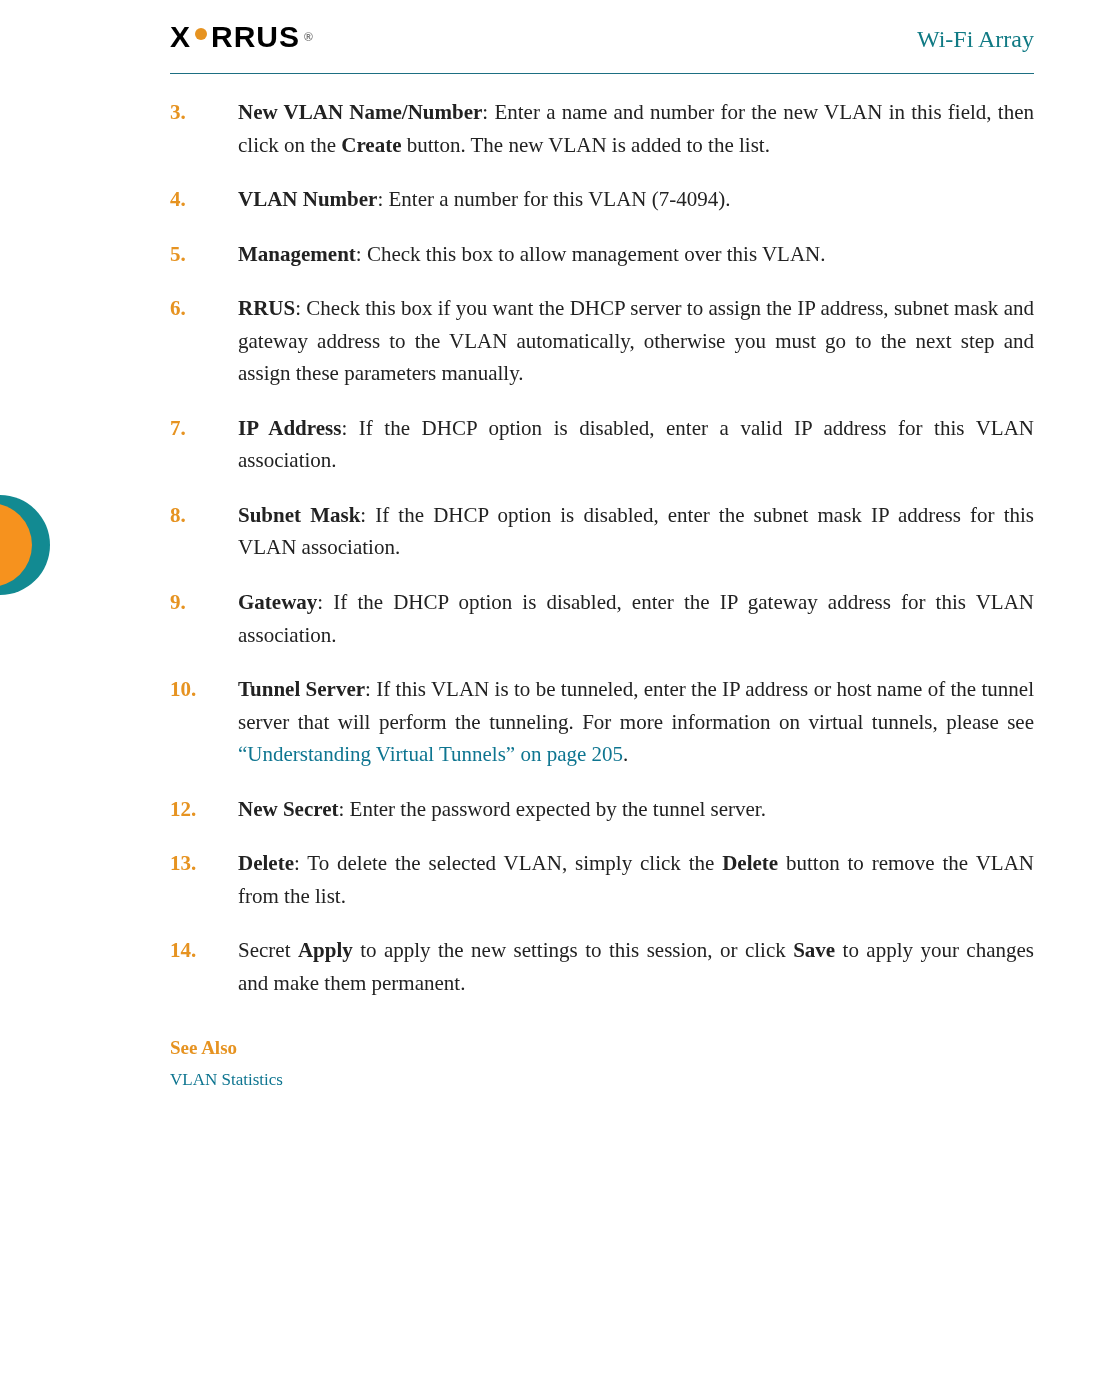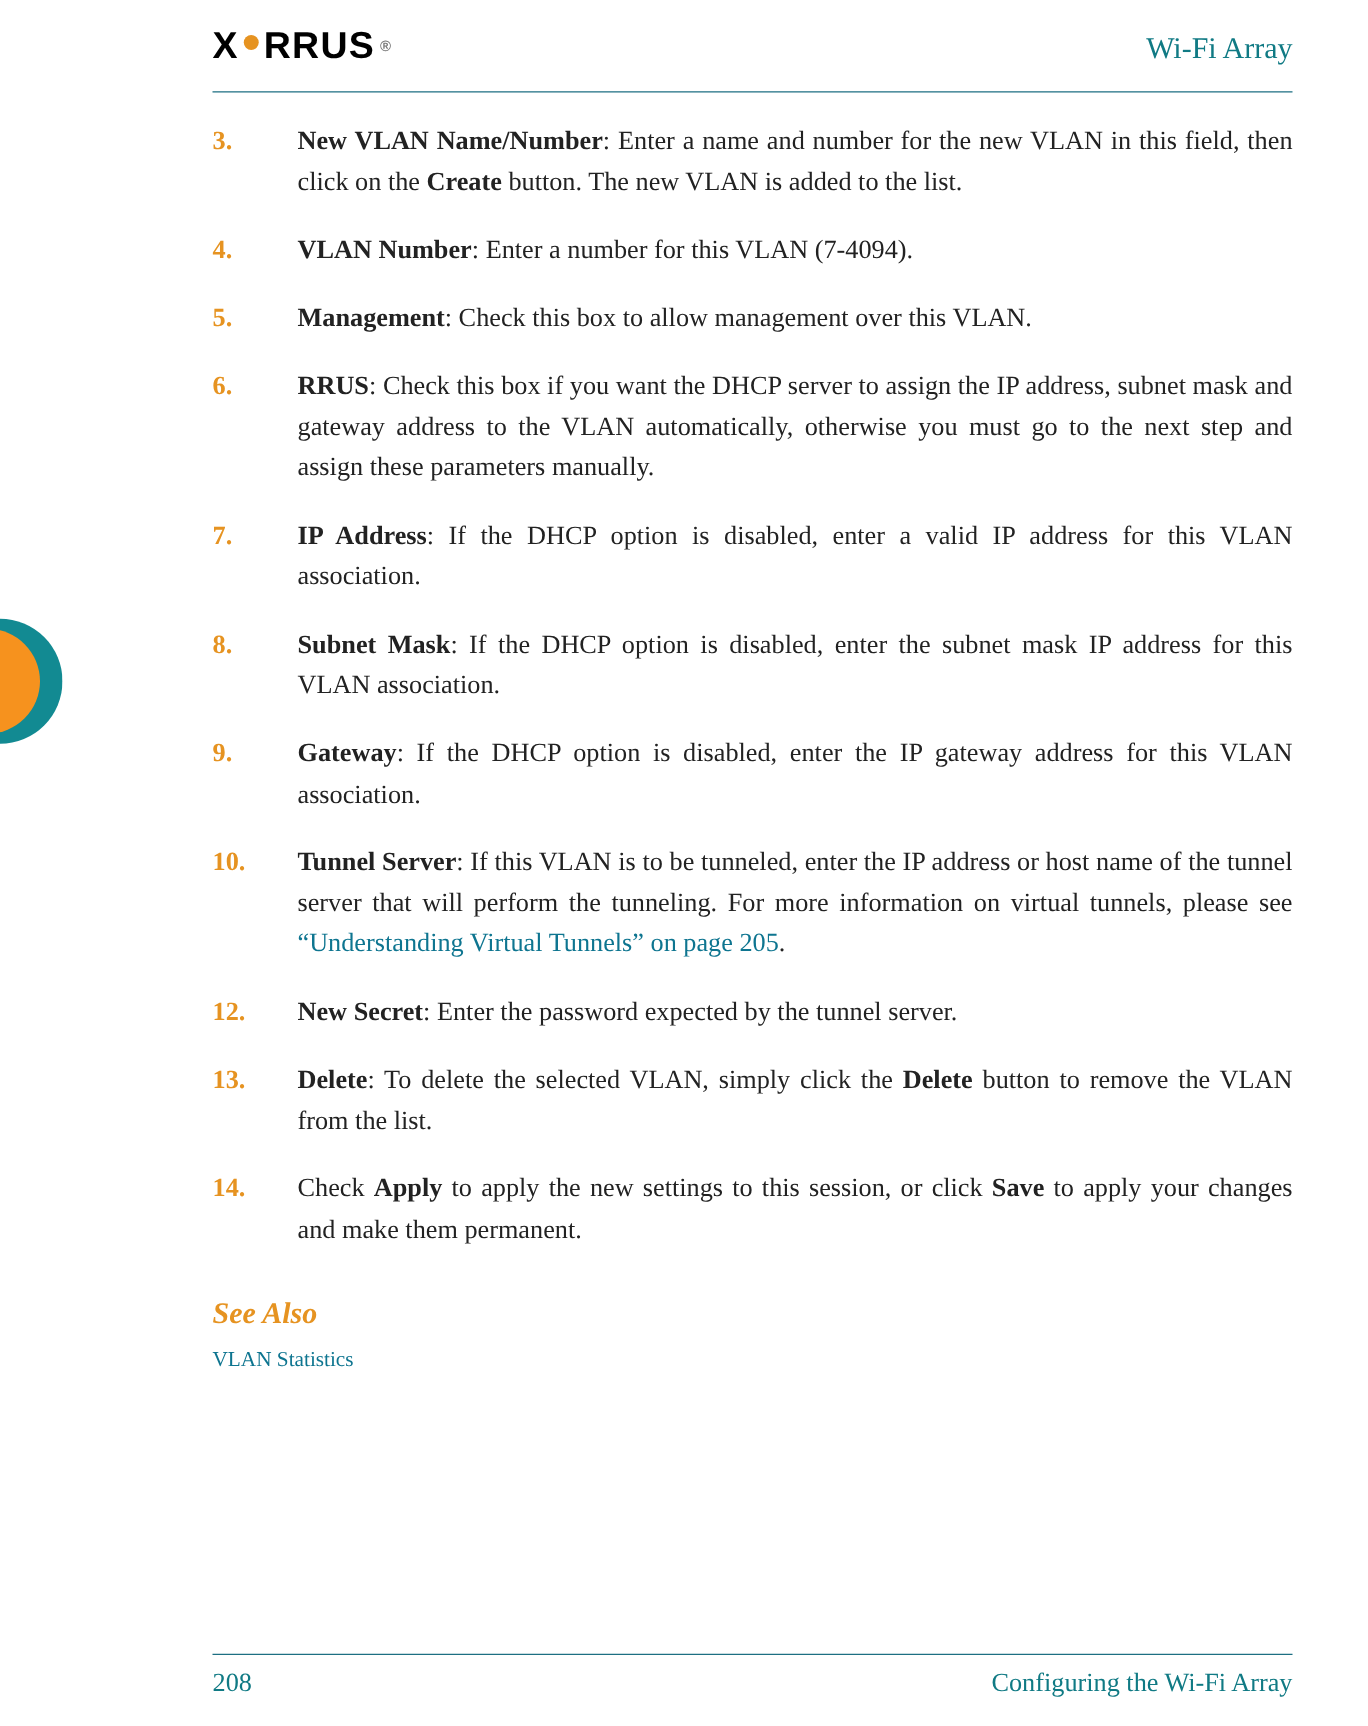--- a/index.html
+++ b/index.html
@@ -81,21 +81,21 @@
     position:absolute;left:0;top:0;width:48px;
     color:var(--orange);font-weight:700;
   }
   .b{font-weight:700;}
   .xref{color:var(--link);}
 
   .see-also{
     margin-top:34px;
   }
   .see-also .hdr{
-    color:var(--orange);font-style:italic;font-weight:700;font-size:24px;
+    color:var(--orange);font-weight:700;font-size:19px;
     margin-bottom:4px;
   }
   .see-also .lnk{
     color:var(--link);font-size:17px;line-height:1.55;display:block;
   }
 
   
   .footer{
     position:absolute;left:170px;right:60px;bottom:22px;
   }
@@ -174,32 +174,25 @@
         <span class="b">New Secret</span><span>: Enter the password expected by the tunnel server.</span>
       </li>
 
       <li>
         <span class="num">13.</span>
         <span class="b">Delete</span><span>: To delete the selected VLAN, simply click the </span><span class="b">Delete</span><span> button to remove the VLAN from the list.</span>
       </li>
 
       <li>
         <span class="num">14.</span>
-        <span>Check </span><span class="b">Apply</span><span> to apply the new settings to this session, or click </span><span class="b">Save</span><span> to apply your changes and make them permanent.</span>
+        <span>Secret </span><span class="b">Apply</span><span> to apply the new settings to this session, or click </span><span class="b">Save</span><span> to apply your changes and make them permanent.</span>
       </li>
 
     </ol>
 
     <div class="see-also">
       <div class="hdr">See Also</div>
       <span class="lnk">VLAN Statistics</span>
     </div>
   </div>
 
-  <div class="footer">
-    <div class="footer-rule"></div>
-    <div class="footer-row">
-      <span class="pn">208</span>
-      <span class="sec">Configuring the Wi-Fi Array</span>
-    </div>
-  </div>
 
 </div>
 
 </body></html>

